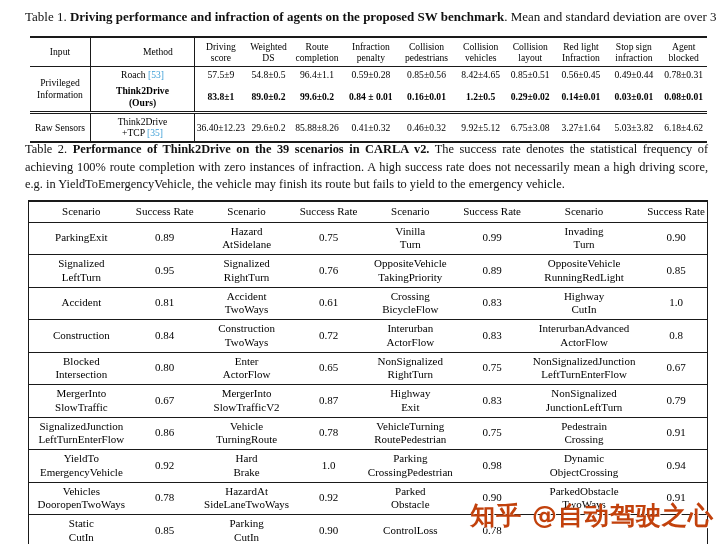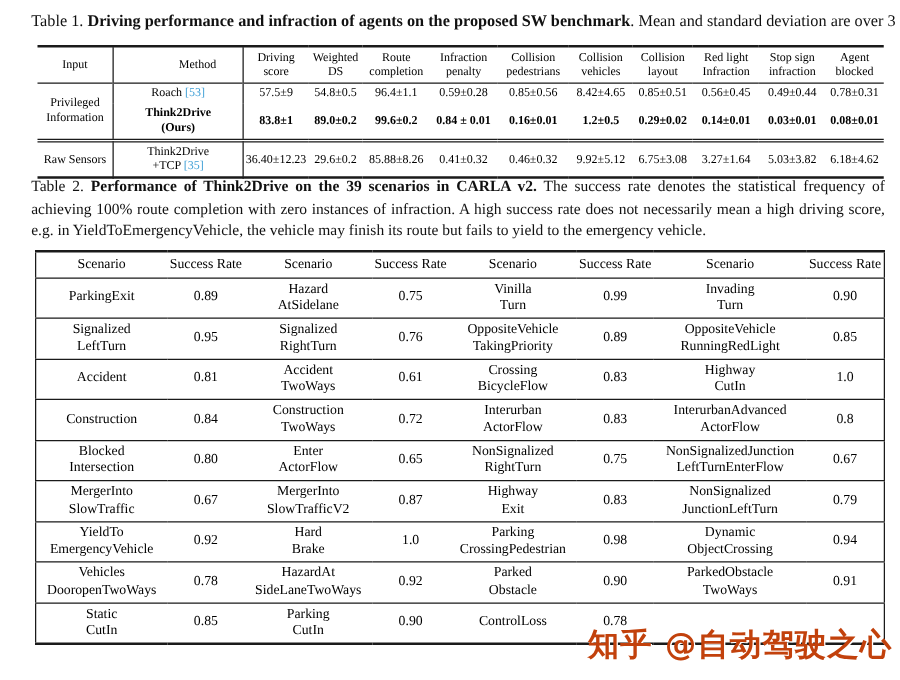--- a/index.html
+++ b/index.html
@@ -217,20 +217,34 @@
 SlowTrafficV2</td>
           <td class="rate">0.87</td>
           <td class="scen">Highway
 Exit</td>
           <td class="rate">0.83</td>
           <td class="scen">NonSignalized
 JunctionLeftTurn</td>
           <td class="rate">0.79</td>
         </tr>
         <tr>
+          <td class="scen">SignalizedJunction
+LeftTurnEnterFlow</td>
+          <td class="rate">0.86</td>
+          <td class="scen">Vehicle
+TurningRoute</td>
+          <td class="rate">0.78</td>
+          <td class="scen">VehicleTurning
+RoutePedestrian</td>
+          <td class="rate">0.75</td>
+          <td class="scen">Pedestrain
+Crossing</td>
+          <td class="rate">0.91</td>
+        </tr>
+        <tr>
           <td class="scen">YieldTo
 EmergencyVehicle</td>
           <td class="rate">0.92</td>
           <td class="scen">Hard
 Brake</td>
           <td class="rate">1.0</td>
           <td class="scen">Parking
 CrossingPedestrian</td>
           <td class="rate">0.98</td>
           <td class="scen">Dynamic

